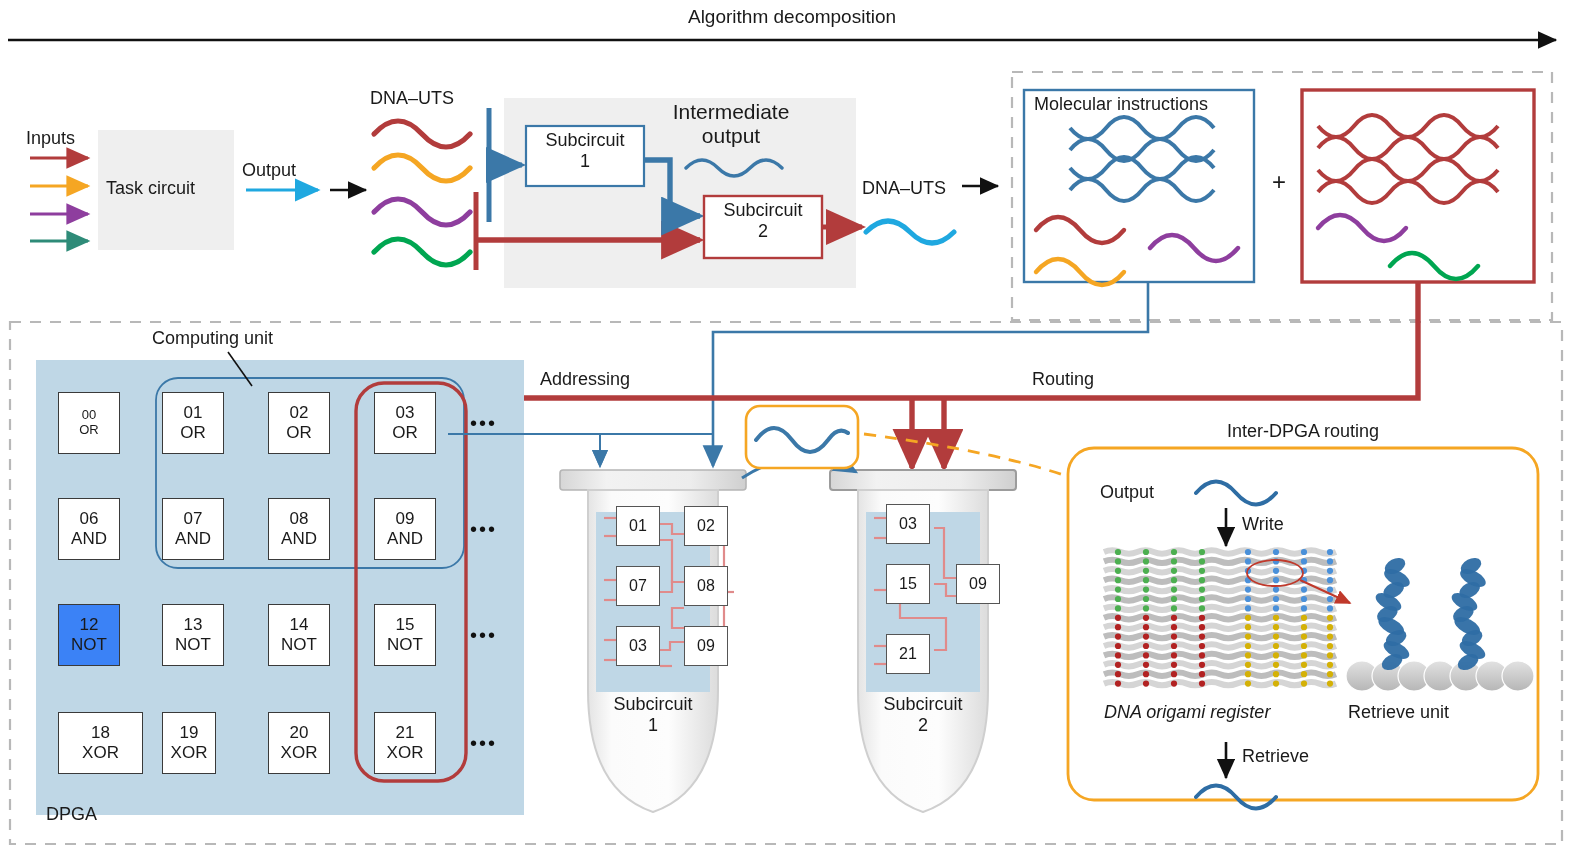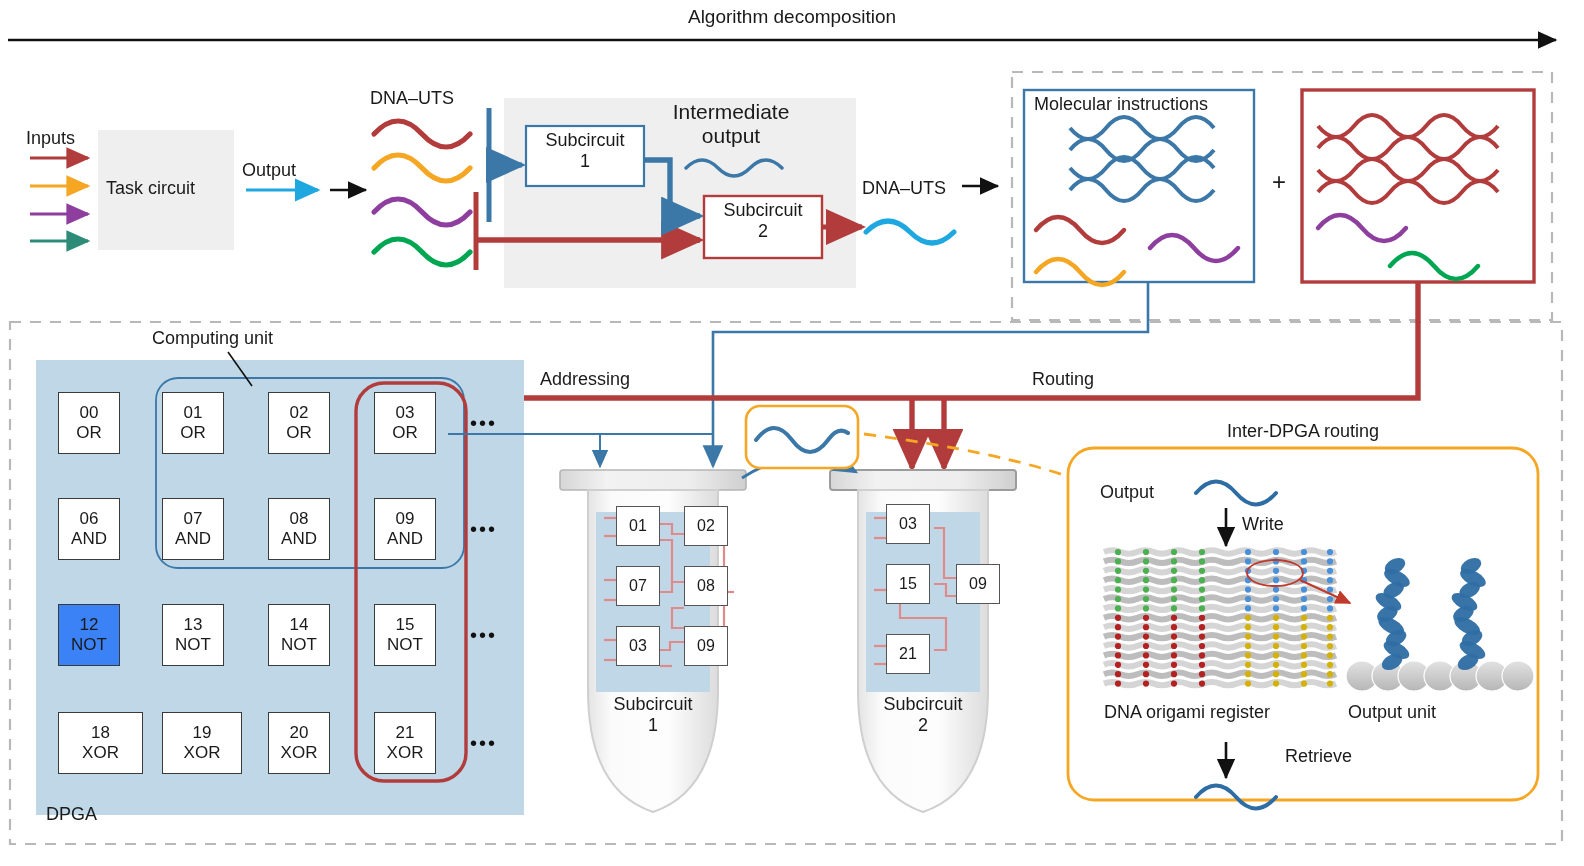--- a/index.html
+++ b/index.html
@@ -448,26 +448,26 @@
   <span>1</span>
 </div>
 <div class="lbl" style="left:858px;top:694px;width:130px;text-align:center;font-size:18px;">
   <span>Subcircuit</span><br>
   <span>2</span>
 </div>
 
 <div class="lbl" style="left:1068px;top:421px;width:470px;text-align:center;font-size:18px;">Inter-DPGA routing</div>
 <div class="lbl" style="left:1100px;top:482px;font-size:18px;">Output</div>
 <div class="lbl" style="left:1242px;top:514px;font-size:18px;">Write</div>
-<div class="lbl" style="left:1242px;top:746px;font-size:18px;margin-left:43px;">Retrieve</div>
-<div class="lbl" style="left:1104px;top:702px;font-size:18px;">DNA origami register</div>
-<div class="lbl" style="left:1348px;top:702px;font-size:18px;">Output unit</div>
+<div class="lbl" style="left:1242px;top:746px;font-size:18px;">Retrieve</div>
+<div class="lbl" style="left:1104px;top:702px;font-size:18px;font-style:italic;">DNA origami register</div>
+<div class="lbl" style="left:1348px;top:702px;font-size:18px;">Retrieve unit</div>
 
 <div id="dpga-cells">
-    <div class="abs" style="left: 58px; top: 392px; width: 62px; height: 62px; background: rgb(255, 255, 255); border: 1.8px solid rgb(58, 58, 58); box-sizing: border-box; display: flex; flex-direction: column; align-items: center; justify-content: center; font-size: 17px; line-height: 1.15;">
+    <div class="abs" style="left: 58px; top: 392px; width: 62px; height: 62px; background: rgb(255, 255, 255); border: 1.8px solid rgb(58, 58, 58); box-sizing: border-box; display: flex; flex-direction: column; align-items: center; justify-content: center; font-size: 13px; line-height: 1.15;">
       <span>00</span>
       <span>OR</span>
     </div>
     <div class="abs" style="left: 162px; top: 392px; width: 62px; height: 62px; background: rgb(255, 255, 255); border: 1.8px solid rgb(58, 58, 58); box-sizing: border-box; display: flex; flex-direction: column; align-items: center; justify-content: center; font-size: 17px; line-height: 1.15;">
       <span>01</span>
       <span>OR</span>
     </div>
     <div class="abs" style="left: 268px; top: 392px; width: 62px; height: 62px; background: rgb(255, 255, 255); border: 1.8px solid rgb(58, 58, 58); box-sizing: border-box; display: flex; flex-direction: column; align-items: center; justify-content: center; font-size: 17px; line-height: 1.15;">
       <span>02</span>
       <span>OR</span>
@@ -505,21 +505,21 @@
       <span>NOT</span>
     </div>
     <div class="abs" style="left: 374px; top: 604px; width: 62px; height: 62px; background: rgb(255, 255, 255); border: 1.8px solid rgb(58, 58, 58); box-sizing: border-box; display: flex; flex-direction: column; align-items: center; justify-content: center; font-size: 17px; line-height: 1.15;">
       <span>15</span>
       <span>NOT</span>
     </div>
     <div class="abs" style="left: 58px; top: 712px; width: 85px; height: 62px; background: rgb(255, 255, 255); border: 1.8px solid rgb(58, 58, 58); box-sizing: border-box; display: flex; flex-direction: column; align-items: center; justify-content: center; font-size: 17px; line-height: 1.15;">
       <span>18</span>
       <span>XOR</span>
     </div>
-    <div class="abs" style="left: 162px; top: 712px; width: 80px; height: 62px; background: rgb(255, 255, 255); border: 1.8px solid rgb(58, 58, 58); box-sizing: border-box; display: flex; flex-direction: column; align-items: center; justify-content: center; font-size: 17px; line-height: 1.15;">
+    <div class="abs" style="left: 162px; top: 712px; width: 54px; height: 62px; background: rgb(255, 255, 255); border: 1.8px solid rgb(58, 58, 58); box-sizing: border-box; display: flex; flex-direction: column; align-items: center; justify-content: center; font-size: 17px; line-height: 1.15;">
       <span>19</span>
       <span>XOR</span>
     </div>
     <div class="abs" style="left: 268px; top: 712px; width: 62px; height: 62px; background: rgb(255, 255, 255); border: 1.8px solid rgb(58, 58, 58); box-sizing: border-box; display: flex; flex-direction: column; align-items: center; justify-content: center; font-size: 17px; line-height: 1.15;">
       <span>20</span>
       <span>XOR</span>
     </div>
     <div class="abs" style="left: 374px; top: 712px; width: 62px; height: 62px; background: rgb(255, 255, 255); border: 1.8px solid rgb(58, 58, 58); box-sizing: border-box; display: flex; flex-direction: column; align-items: center; justify-content: center; font-size: 17px; line-height: 1.15;">
       <span>21</span>
       <span>XOR</span>

